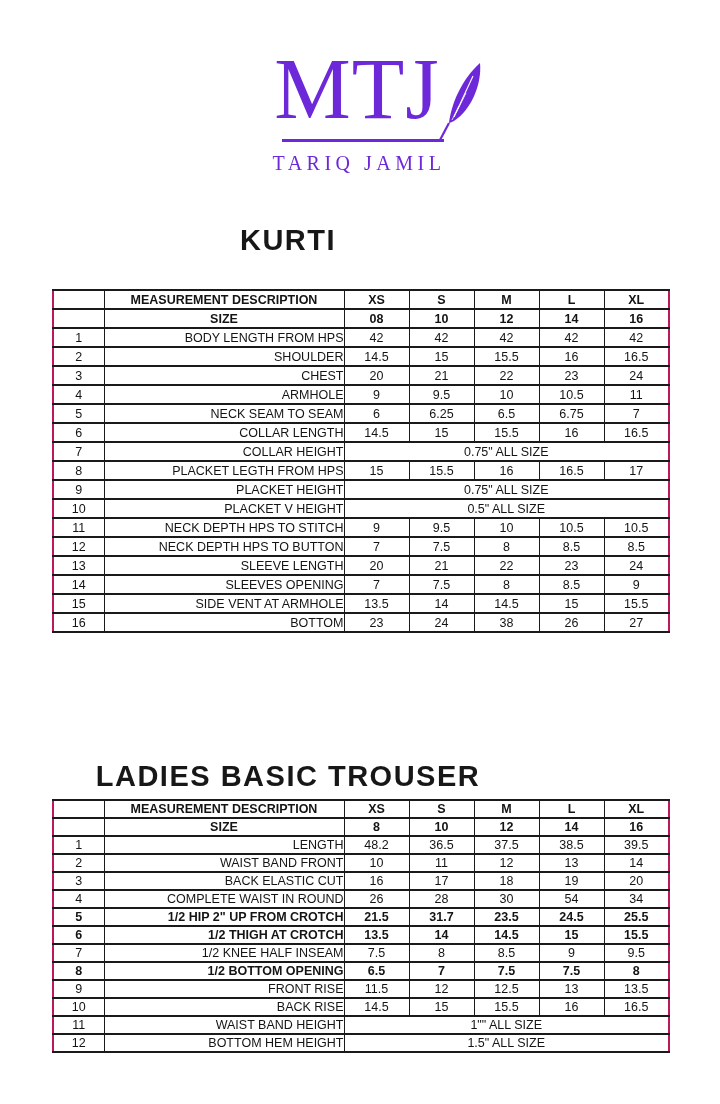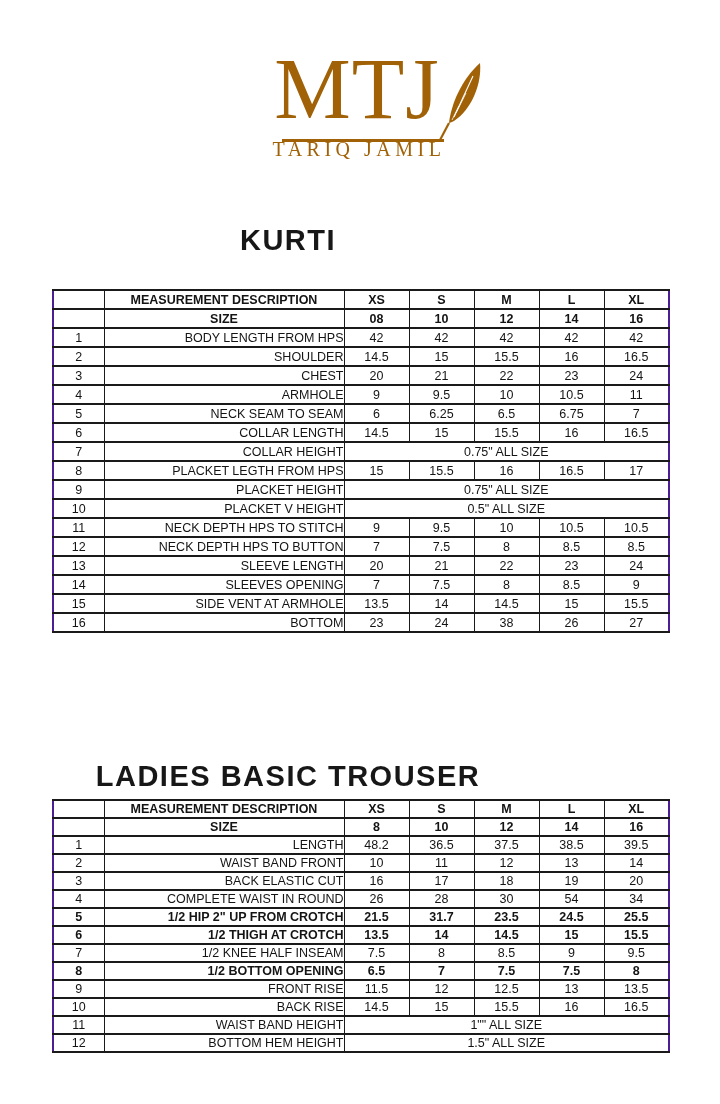--- a/index.html
+++ b/index.html
@@ -10,40 +10,40 @@
 
   
   .logo{position:absolute;top:0;left:0;width:720px;height:190px;}
   .mtj{
     position:absolute;left:252px;top:46px;width:210px;text-align:center;
     font-family:"Liberation Serif","DejaVu Serif",serif;
     font-size:86px;line-height:1.0;letter-spacing:1px;font-weight:400;
   }
   .logo-rule{position:absolute;left:282px;top:139px;width:162px;height:3px;background:currentColor;}
   .brand-sub{
-    position:absolute;left:252px;top:138px;width:214px;text-align:center;
+    position:absolute;left:252px;top:152px;width:214px;text-align:center;
     font-family:"Liberation Serif","DejaVu Serif",serif;
     font-size:20px;letter-spacing:4.5px;font-weight:400;
   }
   .feather{position:absolute;left:437px;top:60px;}
 
   
   .section-title{
     position:absolute;left:0;width:576px;margin:0;text-align:center;
     font-size:29px;font-weight:800;letter-spacing:1.5px;color:#171717;
   }
   .title-kurti{top:224px;}
   .title-trouser{top:760px;}
 
   
   table.chart{
     position:absolute;left:52px;width:616px;
     border-collapse:collapse;table-layout:fixed;
     font-size:12.5px;color:#141414;
-    border:2px solid #4c1d95;
+    border:2px solid #be185d;
   }
   #kurti-table{top:289px;}
   #trouser-table{top:799px;}
   table.chart td{
     border:1px solid #1a1a1a;border-top-width:2px;border-bottom-width:2px;
     padding:0;vertical-align:middle;overflow:hidden;white-space:nowrap;
   }
   #kurti-table td{height:17px;}
   #trouser-table td{height:16px;}
   .c-num{text-align:center;}
@@ -51,21 +51,21 @@
   .c-val,.c-merged{text-align:center;}
   thead td{font-weight:bold;}
   thead .c-desc{text-align:center;padding-left:0 !important;}
   .bold-row td{font-weight:bold;}
 </style>
 </head>
 <body>
 
 <div class="page">
 
-  <div class="logo" style="color: #a16207;">
+  <div class="logo" style="color: #6d28d9;">
     <div class="mtj">MTJ</div>
     <svg class="feather" width="48" height="82" viewBox="0 0 48 82" aria-hidden="true">
       <path d="M12 63 C14 45 24 20 43 3 C45 23 35 49 17 61 C15.2 62 13.5 62.6 12 63 Z" fill="currentColor"></path>
       <path d="M17 57 L36 16" stroke="#ffffff" stroke-width="1.1" fill="none"></path>
       <path d="M15 60 L22 46 M19 53 L29 33" stroke="#ffffff" stroke-width="0.8" fill="none"></path>
       <path d="M12 63 L3 80" stroke="currentColor" stroke-width="2.2" fill="none"></path>
     </svg>
     <div class="logo-rule"></div>
     <div class="brand-sub">TARIQ JAMIL</div>
   </div>

